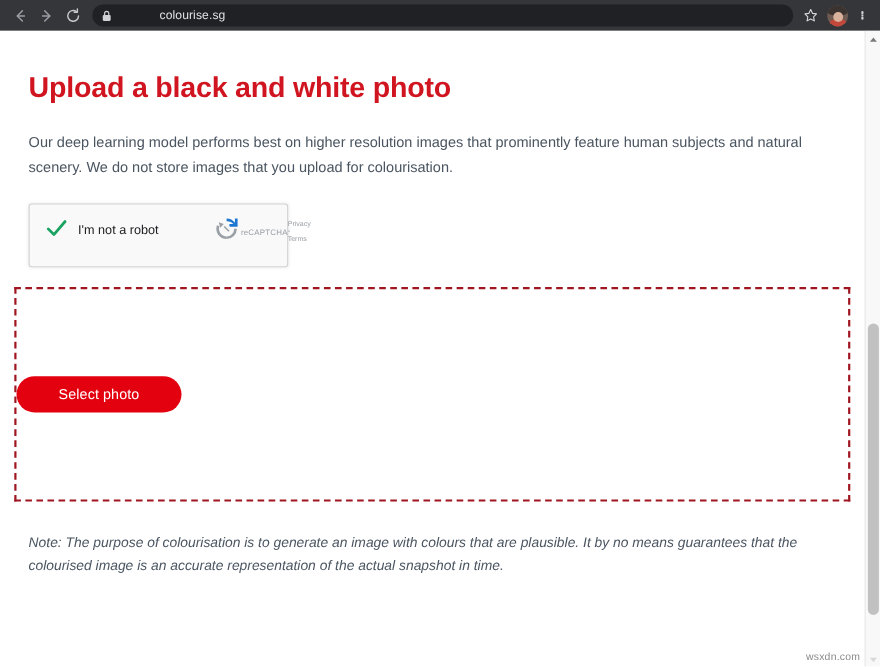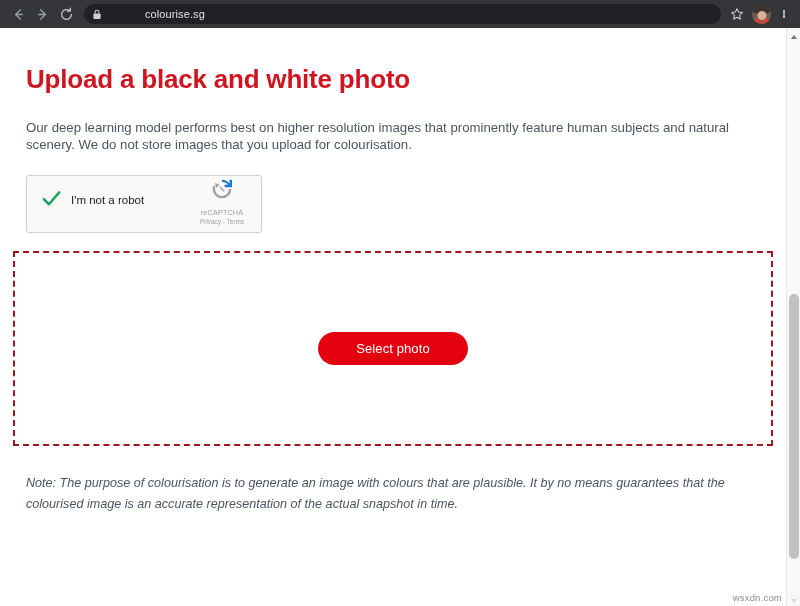--- a/index.html
+++ b/index.html
@@ -144,21 +144,21 @@
     font-size: 26px;
     font-weight: bold;
     color: #d01520;
     letter-spacing: -0.2px;
   }
 
   .intro {
     margin: 0;
     padding-top: 24px;
     font-size: 13.2px;
-    line-height: 17px;
+    line-height: 22px;
     color: #4a5561;
     max-width: 722px;
   }
 
   
   .recaptcha {
     margin-top: 22px;
     width: 236px;
     height: 58px;
     background: #f9f9f9;
@@ -181,21 +181,20 @@
   .rc-label {
     font-size: 11.5px;
     color: #202124;
     margin-left: 7px;
     white-space: nowrap;
     flex: 1 1 auto;
   }
   .rc-brand {
     flex: 0 0 auto;
     display: flex;
-    flex-direction: column;
     align-items: center;
     width: 58px;
   }
   .rc-logo { display: block; }
   .rc-brandname {
     font-size: 7.2px;
     color: #9aa0a6;
     letter-spacing: 0.2px;
     margin-top: 2px;
   }
@@ -205,21 +204,21 @@
     margin-top: 1px;
   }
 
   
   .dropzone {
     margin-top: 18px;
     height: 195px;
     border: 2px dashed #a01620;
     display: flex;
     align-items: center;
-    justify-content: center;
+    justify-content: flex-start;
     box-sizing: border-box;
     position: relative;
     left: -13px;
     width: 760px;
   }
   .select-photo {
     background: #e3000f;
     color: #ffffff;
     border: none;
     border-radius: 22px;

